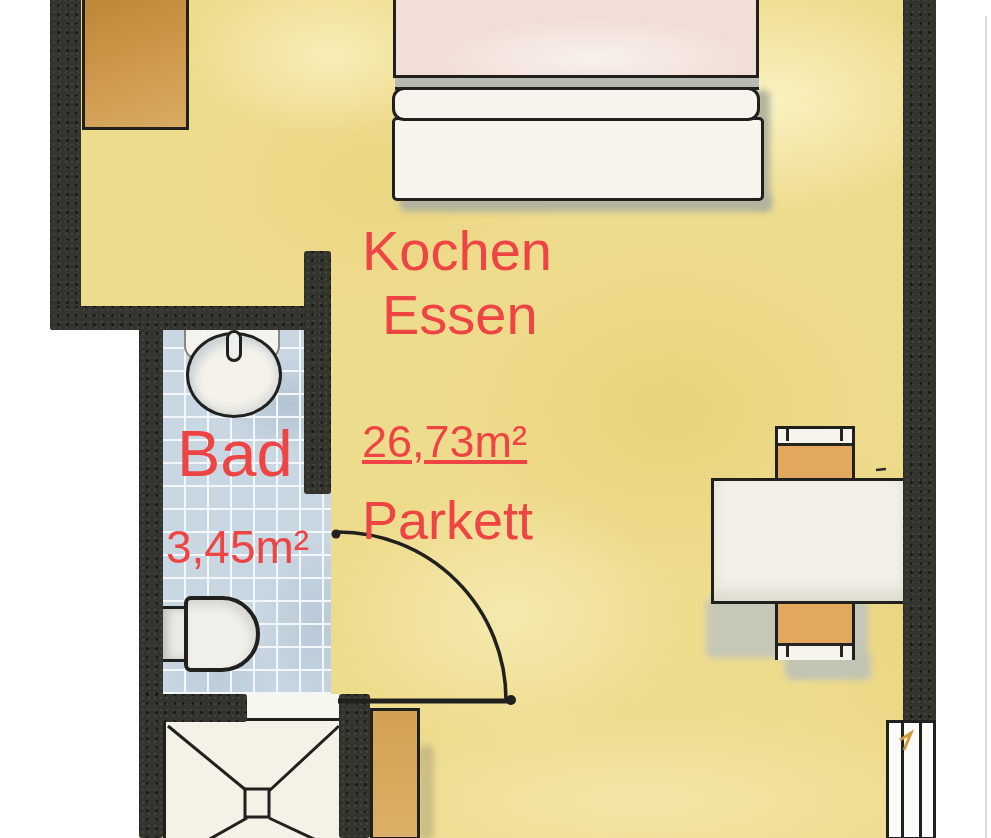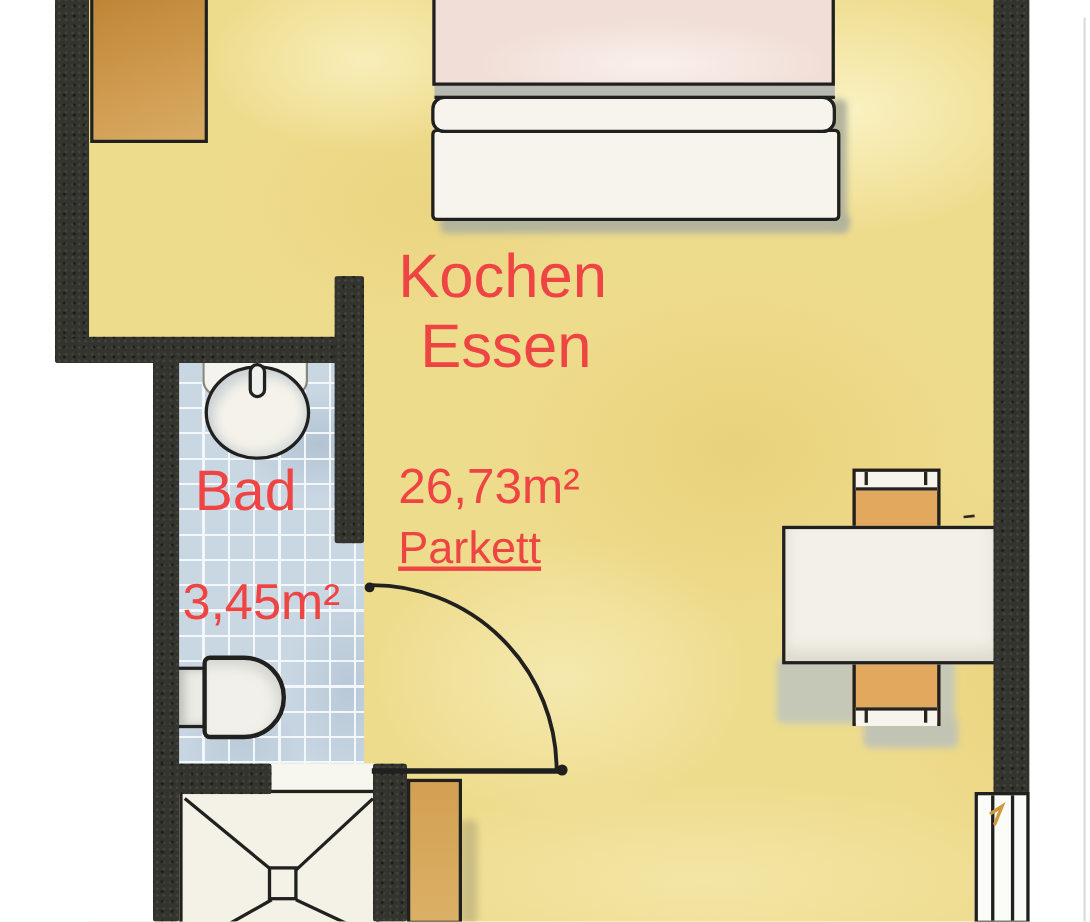--- a/index.html
+++ b/index.html
@@ -126,19 +126,19 @@
     <line x1="269" y1="818" x2="316" y2="840" stroke="#20201e" stroke-width="3"></line>
     <rect x="245" y="789" width="24" height="28" fill="#f4f1e7" stroke="#20201e" stroke-width="3"></rect>
 
     <polyline points="904,750 911,733 900,740" fill="none" stroke="#cf9a3b" stroke-width="3"></polyline>
 
     <line x1="876" y1="470" x2="886" y2="469" stroke="#2a2a27" stroke-width="2.5"></line>
   </svg>
 
   <div class="label" style="left:362px;top:223px;font-size:56px;">Kochen</div>
   <div class="label" style="left:382px;top:287px;font-size:56px;">Essen</div>
-  <div class="label" style="left:362px;top:419px;font-size:45px;">26,73m²</div>
-  <div class="label" style="left:362px;top:478px;font-size:41px;text-decoration:underline;">Parkett</div>
+  <div class="label" style="left:362px;top:419px;font-size:45px;text-decoration:underline;">26,73m²</div>
+  <div class="label" style="left:362px;top:493px;font-size:54px;">Parkett</div>
 
-  <div class="label" style="left:177px;top:421px;font-size:52px;">Bad</div>
+  <div class="label" style="left:177px;top:421px;font-size:65px;">Bad</div>
   <div class="label" style="left:166px;top:492px;font-size:46px;margin-top:32px;">3,45m²</div>
 
 </div>
 
 </body></html>

